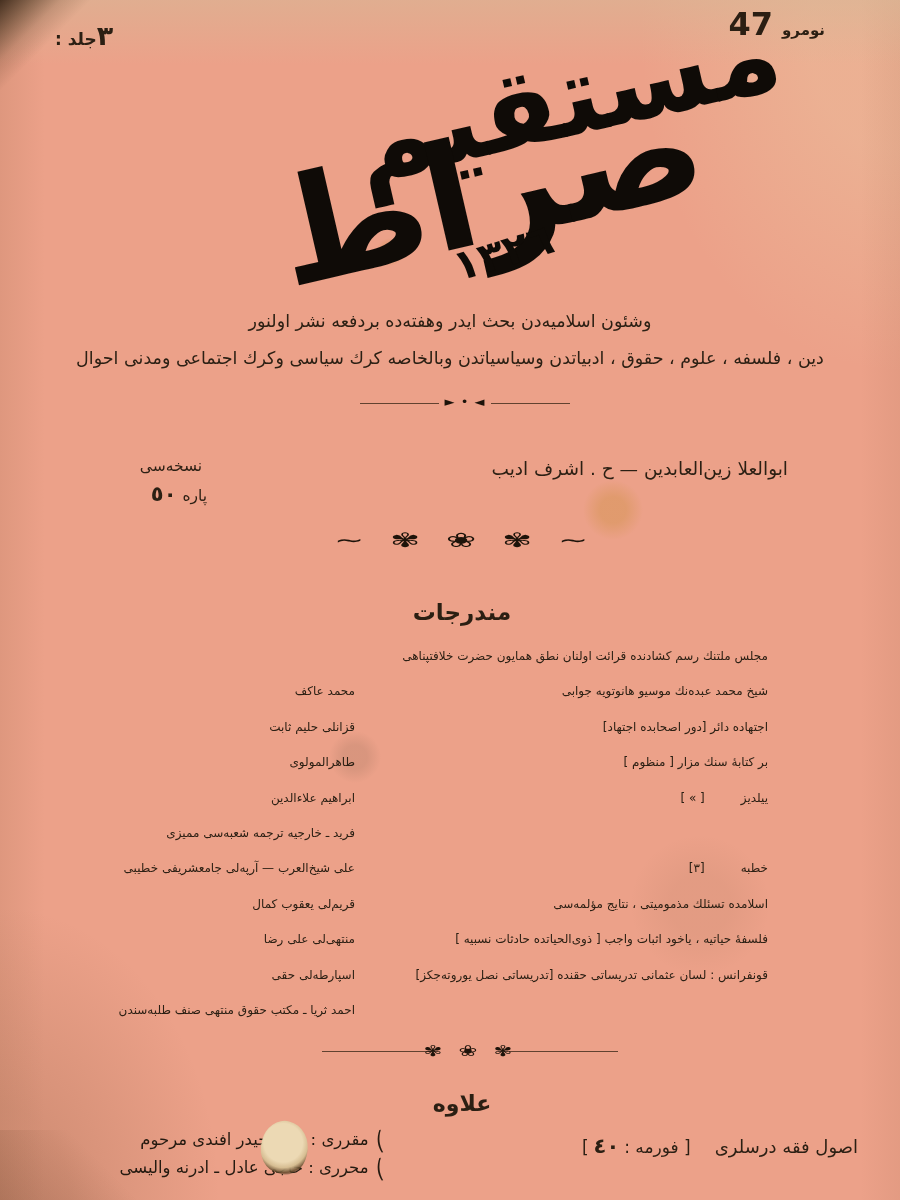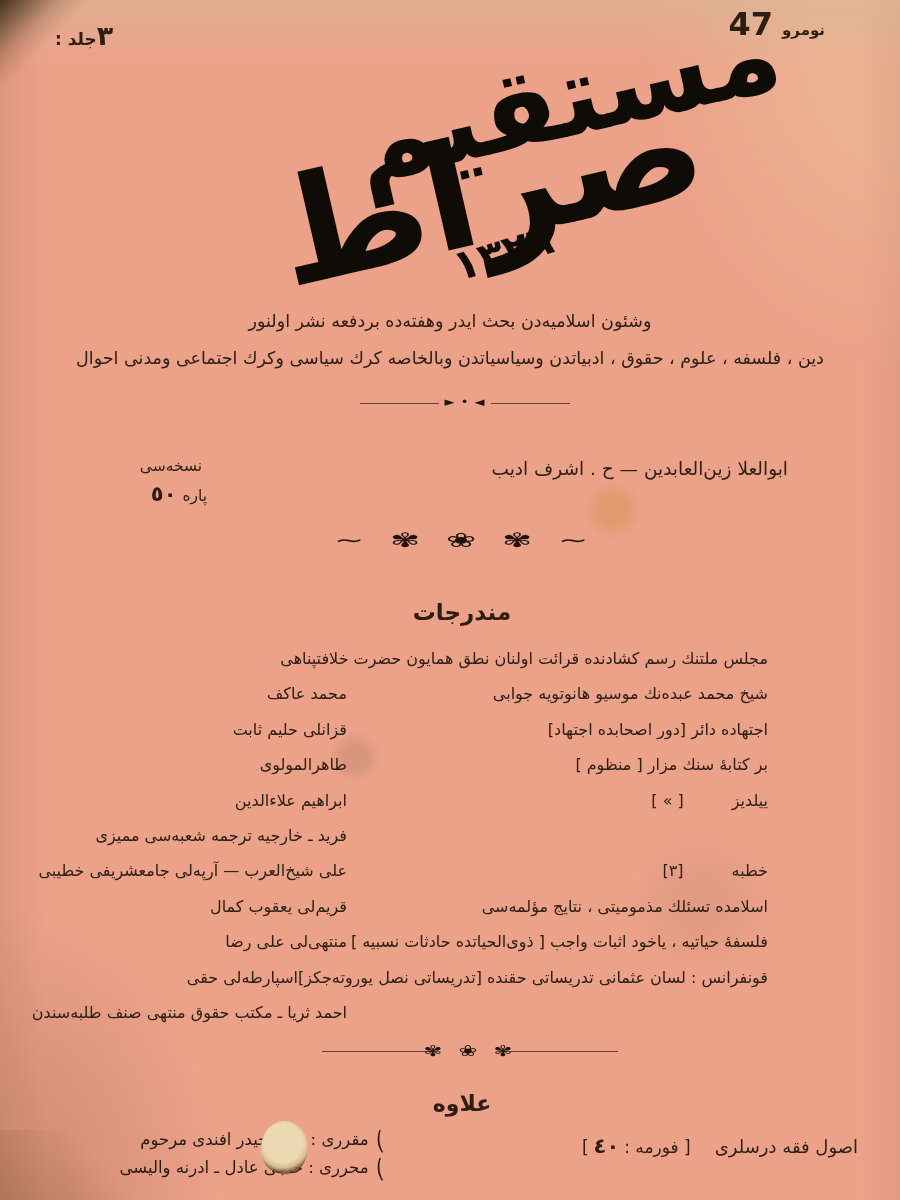--- a/index.html
+++ b/index.html
@@ -57,21 +57,21 @@
   .founders{position:absolute;top:451px;right:112px;width:500px;text-align:right;font-size:18.5px;line-height:36px;}
   .founders .f-label{margin-left:83px;}
   .price{position:absolute;top:457px;left:112px;width:118px;text-align:center;font-size:15.5px;}
   .price-line2{margin-top:9px;display:flex;justify-content:center;align-items:baseline;gap:6px;}
   .price-amount{font-size:21px;font-weight:bold;line-height:1;margin-left:16px;}
 
   
   .h-center{position:absolute;left:0;width:100%;text-align:center;font-weight:bold;transform:translateX(12px);}
   .h-contents{top:599px;font-size:23px;}
   .h-supplement{top:1091px;font-size:22px;}
-  .contents{position:absolute;top:649px;left:95px;right:132px;font-size:16px;color:#2c2014;}
+  .contents{position:absolute;top:649px;left:103px;right:132px;font-size:12px;color:#2c2014;}
   .c-row{display:flex;direction:rtl;align-items:baseline;height:35.4px;}
   .c-title{white-space:nowrap;}
   .c-author{margin-right:auto;width:252px;flex-shrink:0;text-align:right;white-space:nowrap;}
 
   
   .supp-right{position:absolute;top:1134px;right:42px;display:flex;direction:rtl;align-items:baseline;gap:24px;font-size:18px;}
   .forma{display:flex;direction:rtl;align-items:baseline;gap:5px;font-size:17px;}
   .forma-num{font-size:21px;font-weight:bold;}
   .supp-left{position:absolute;top:1126px;left:95px;width:288px;font-size:16.5px;line-height:28px;color:#241a10;}
   .supp-line{display:flex;direction:rtl;justify-content:flex-start;gap:7px;white-space:nowrap;}

